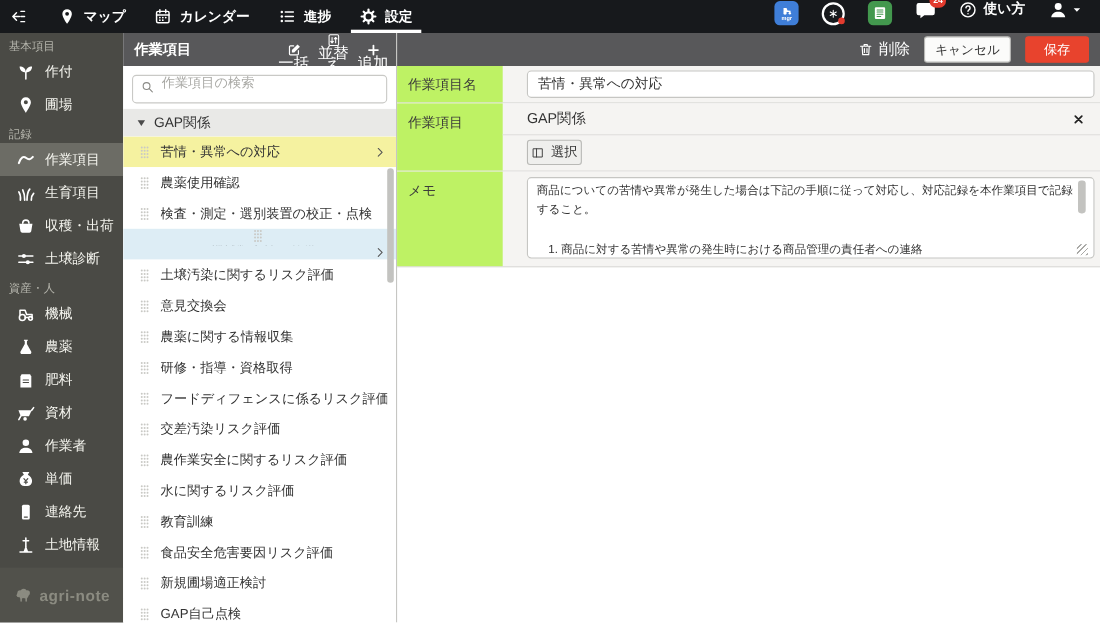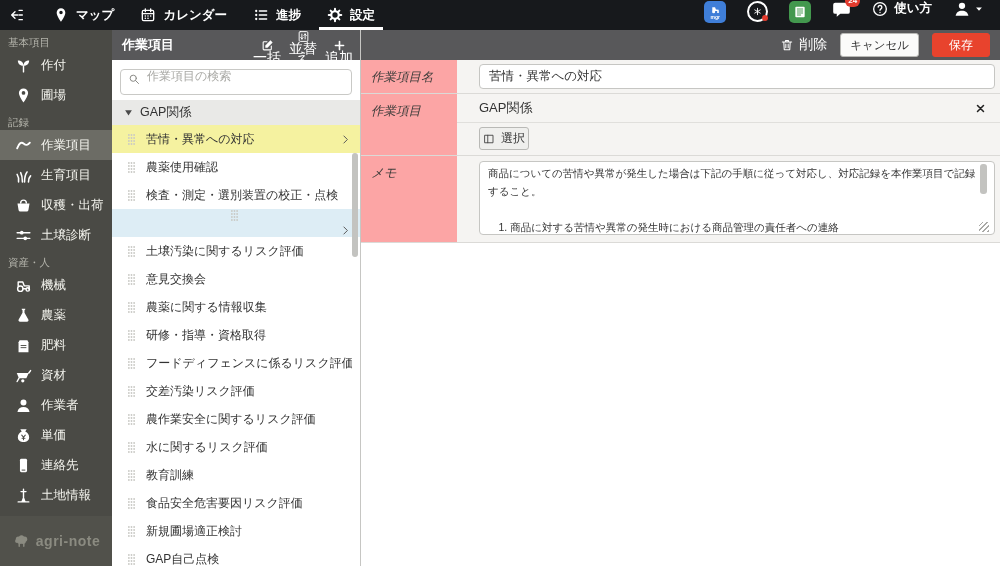--- a/index.html
+++ b/index.html
@@ -87,22 +87,22 @@
   .detail{flex:1;background:#fff;border-left:1px solid #c6c6c3;display:flex;flex-direction:column;min-width:0;}
   .detail-header{height:30px;background:var(--phead);display:flex;align-items:center;
     justify-content:flex-end;gap:13px;padding:0 10px;flex-shrink:0;}
   .del{display:flex;align-items:center;gap:5px;color:#fff;font-size:14px;}
   .del .i{color:#fff;}
   .btn-cancel{height:24px;padding:0 9px;background:#fbfbfa;border:1px solid #b9b9b6;
     border-radius:3px;font-size:11.5px;color:#333;}
   .btn-save{height:24px;padding:0 16px;background:var(--save-red);border:1px solid var(--save-red);
     border-radius:3px;font-size:12px;color:#fff;}
   .frow{display:flex;border-bottom:1px solid #dbdad7;background:#f5f4f2;}
-  .flabel{width:96px;flex-shrink:0;background:#fca5a5;font-size:12.5px;color:#3c3c3a;
-    padding:9px 4px 0 10px;box-sizing:border-box;font-style:italic;}
+  .flabel{width:96px;flex-shrink:0;background:#bef264;font-size:12.5px;color:#3c3c3a;
+    padding:9px 4px 0 10px;box-sizing:border-box;}
   .frow1{height:33px;}
   .fbody{flex:1;min-width:0;}
   .fbody1{padding:4px 5px 0 22px;}
   .txt{width:100%;box-sizing:border-box;height:25px;border:1px solid #c6c6c3;border-radius:4px;
     padding:0 9px;font-size:12.5px;color:#333;outline:none;background:#fff;font-family:inherit;}
   .group-line{height:28px;display:flex;align-items:center;padding:0 14px 0 22px;
     border-bottom:1px solid #e0dfdc;font-size:13px;color:#333;}
   .close{margin-left:auto;width:11px;height:11px;color:#222;}
   .select-line{padding:4px 0 5px 22px;}
   .btn-select{display:inline-flex;align-items:center;gap:6px;height:23px;padding:0 3px;

